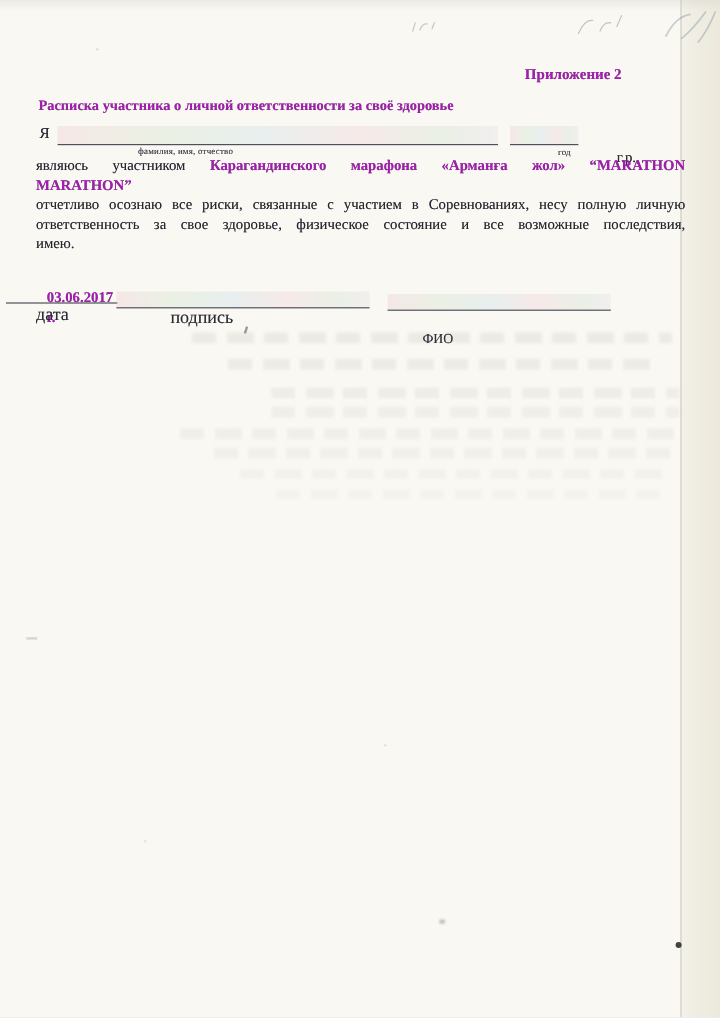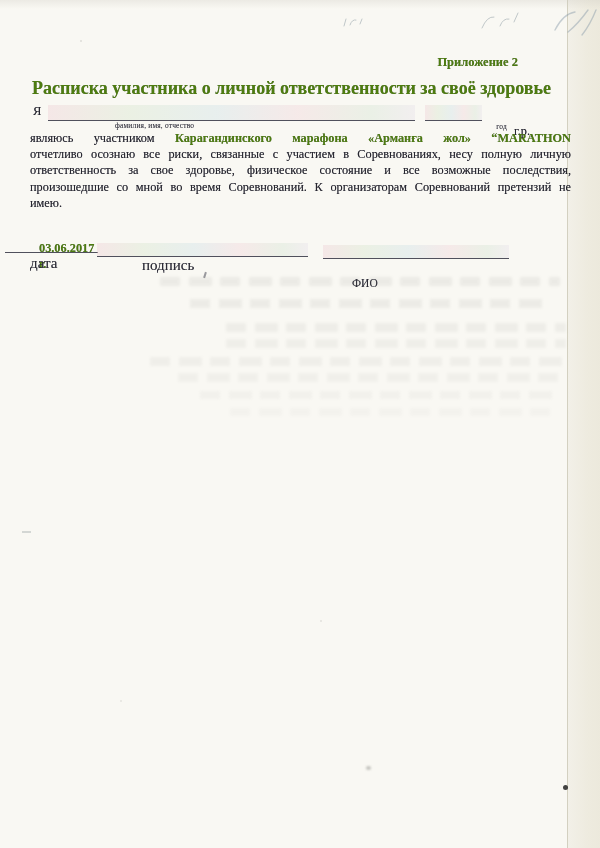--- a/index.html
+++ b/index.html
@@ -7,21 +7,21 @@
     position:relative;width:600px;height:848px;overflow:hidden;
     background:#f9f8f3;
     font-family:"Liberation Serif","DejaVu Serif",serif;
     color:#26262f;
   }
   .abs{position:absolute;}
   .txt{
     font-size:12.3px;line-height:16.2px;color:#26262f;
     text-shadow:0 0 .5px rgba(38,38,58,.55);
   }
-  .b{font-weight:bold;color:#4d7c0f;}
+  .b{font-weight:bold;color:#a21caf;}
   .cap-sm{font-size:7.4px;line-height:8px;color:#3c3c46;letter-spacing:.2px;text-shadow:0 0 .4px rgba(50,50,70,.5);padding-left:40px;}
   .cap-md{font-size:15px;line-height:12px;color:#2c2c36;text-shadow:0 0 .4px rgba(50,50,70,.5);}
   .blank{
     border-bottom:1px solid #50505c;
     background:linear-gradient(90deg,
       rgba(238,204,211,.38) 0%,
       rgba(216,230,206,.42) 22%,
       rgba(206,225,230,.40) 46%,
       rgba(240,208,214,.36) 68%,
       rgba(214,229,212,.42) 88%,
@@ -60,41 +60,41 @@
     </g>
     <g fill="none" stroke="#7f93a4" stroke-width="1.4" opacity="0.42" stroke-linecap="round">
       <path d="M225 28 q8 -16 20 -18"></path>
       <path d="M238 30 q10 -8 20 -22"></path>
       <path d="M252 33 q8 -10 14 -25"></path>
     </g>
   </svg>
 
   <div class="abs txt b" style="left:420px;top:54px;width:98px;text-align:right;font-size:12.5px;">Приложение 2</div>
 
-  <div class="abs txt b" style="left:32px;top:80px;font-size:18px;">Расписка участника о личной ответственности за своё здоровье</div>
+  <div class="abs txt b" style="left:32px;top:80px;font-size:12px;">Расписка участника о личной ответственности за своё здоровье</div>
 
   <div class="abs txt" style="left:33px;top:103px;font-size:12.6px;">Я</div>
 
   <div class="abs blank" style="left:48px;top:105px;width:367px;height:15px;"></div>
   <div class="abs cap-sm" style="left:75px;top:122px;">фамилия, имя, отчество</div>
 
   <div class="abs blank" style="left:425px;top:105px;width:57px;height:15px;"></div>
-  <div class="abs cap-sm" style="left:410px;top:123px;width:57px;text-align:right;">год</div>
+  <div class="abs cap-sm" style="left:425px;top:123px;width:57px;text-align:left;">год</div>
 
   <div class="abs txt" style="left:514px;top:103px;margin-top:20px;">г.р.,</div>
 
   <div class="abs para txt" style="left:30px;top:130px;">
     <div class="line">
       <span>являюсь участником</span>
       <span class="b">Карагандинского марафона «Арманға жол»</span>
       <span class="b">“MARATHON</span>
     </div>
+    <div class="line last b">MARATHON”</div>
     <div class="line">отчетливо осознаю все риски, связанные с участием в Соревнованиях, несу полную личную</div>
     <div class="line">ответственность за свое здоровье, физическое состояние и все возможные последствия,</div>
-    <div class="line">произошедшие со мной во время Соревнований. К организаторам Соревнований претензий не</div>
     <div class="line last">имею.</div>
   </div>
 
   <div class="abs txt b" style="left:5px;top:240px;width:93px;height:13px;border-bottom:1px solid #50505c;padding-left:34px;box-sizing:border-box;font-family:Liberation Serif, serif;">
     <span>03.06.2017 г.</span>
   </div>
   <div class="abs cap-md" style="left:30px;top:257px;">дата</div>
 
   <div class="abs blank" style="left:97px;top:243px;width:211px;height:13px;"></div>
   <div class="abs cap-md" style="left:142px;top:259px;">подпись</div>

